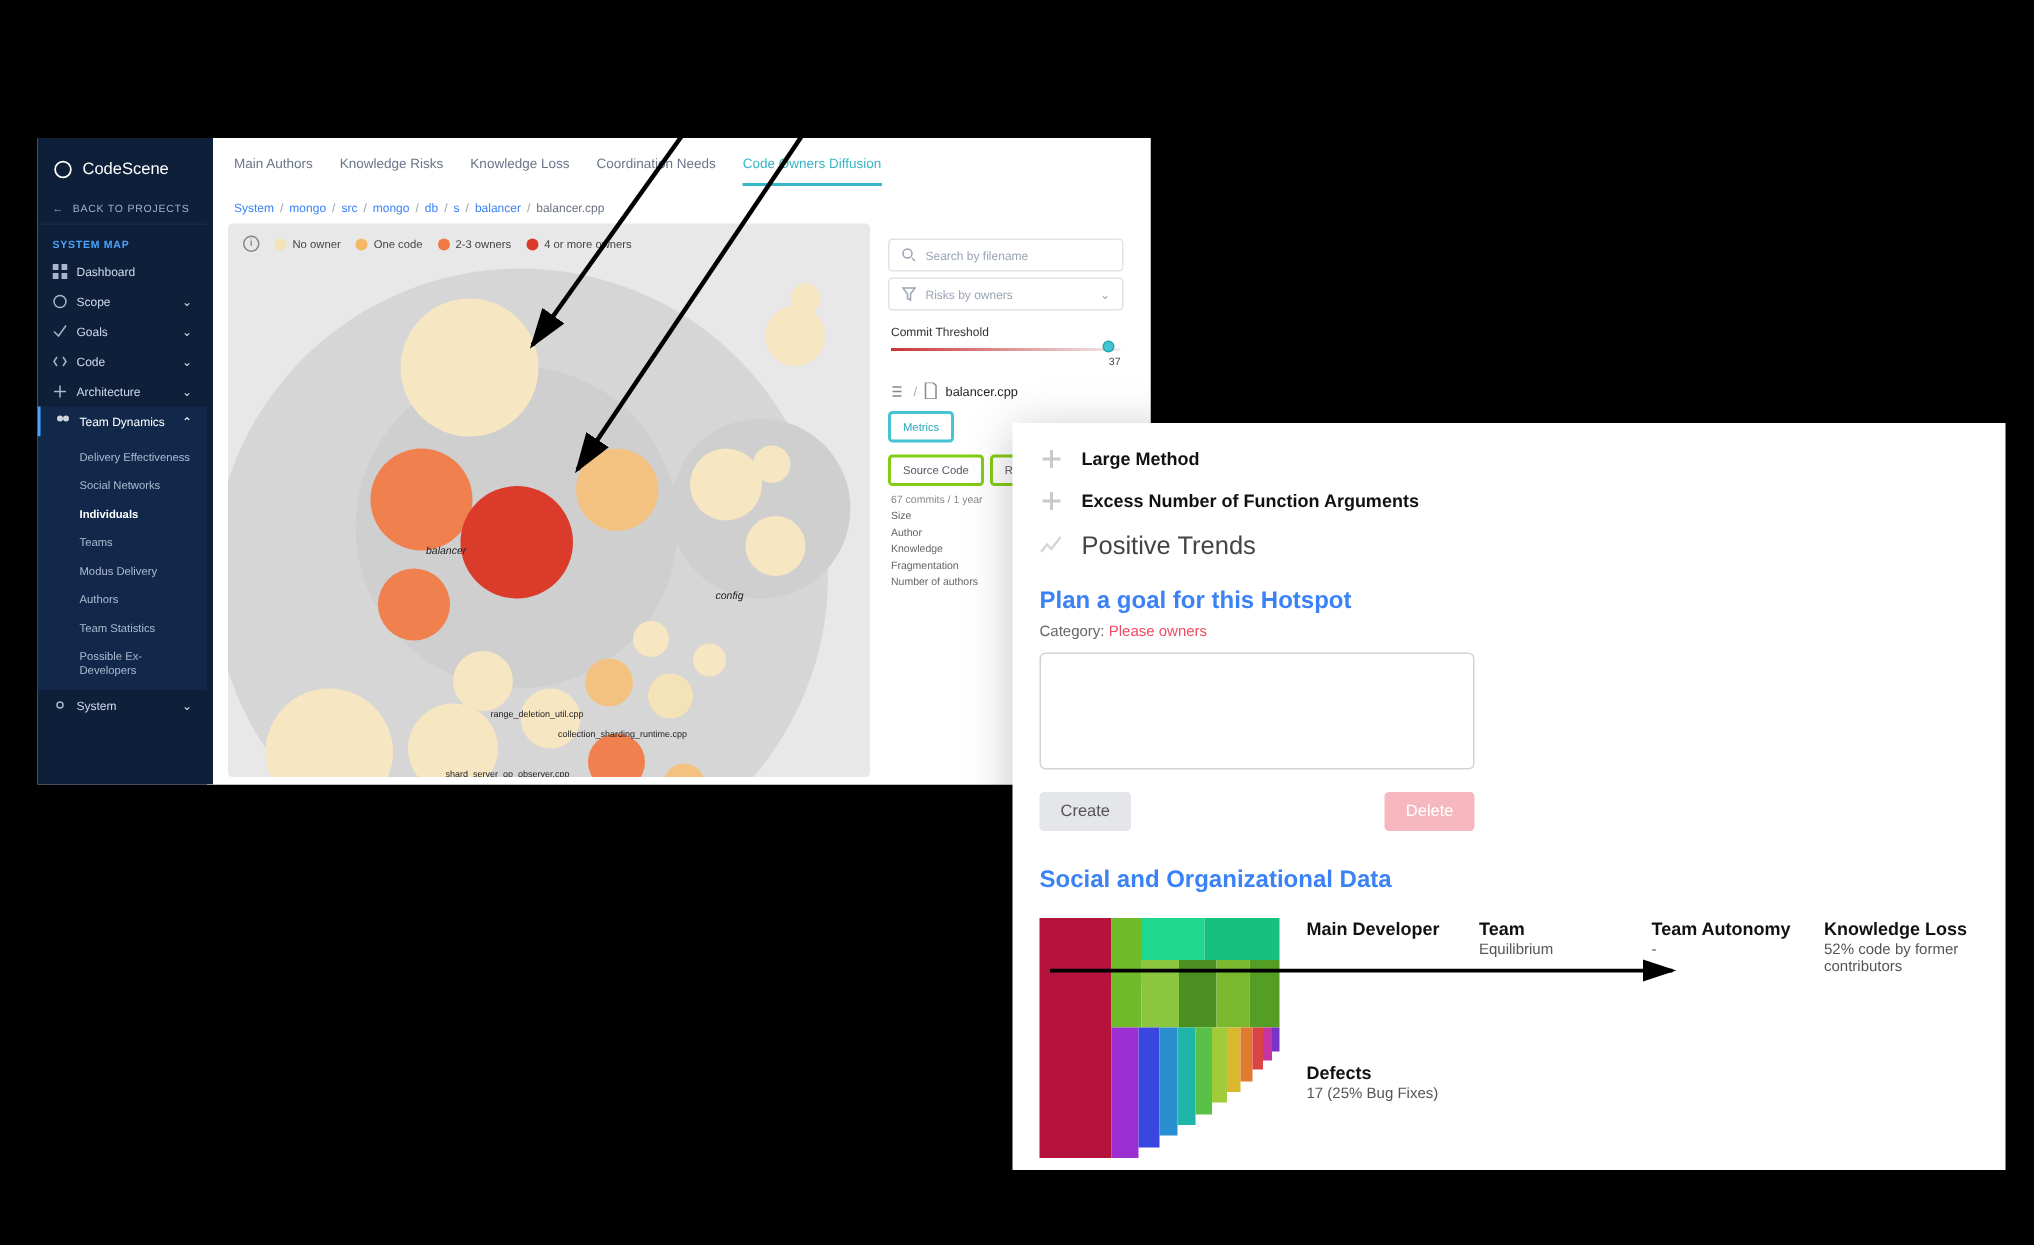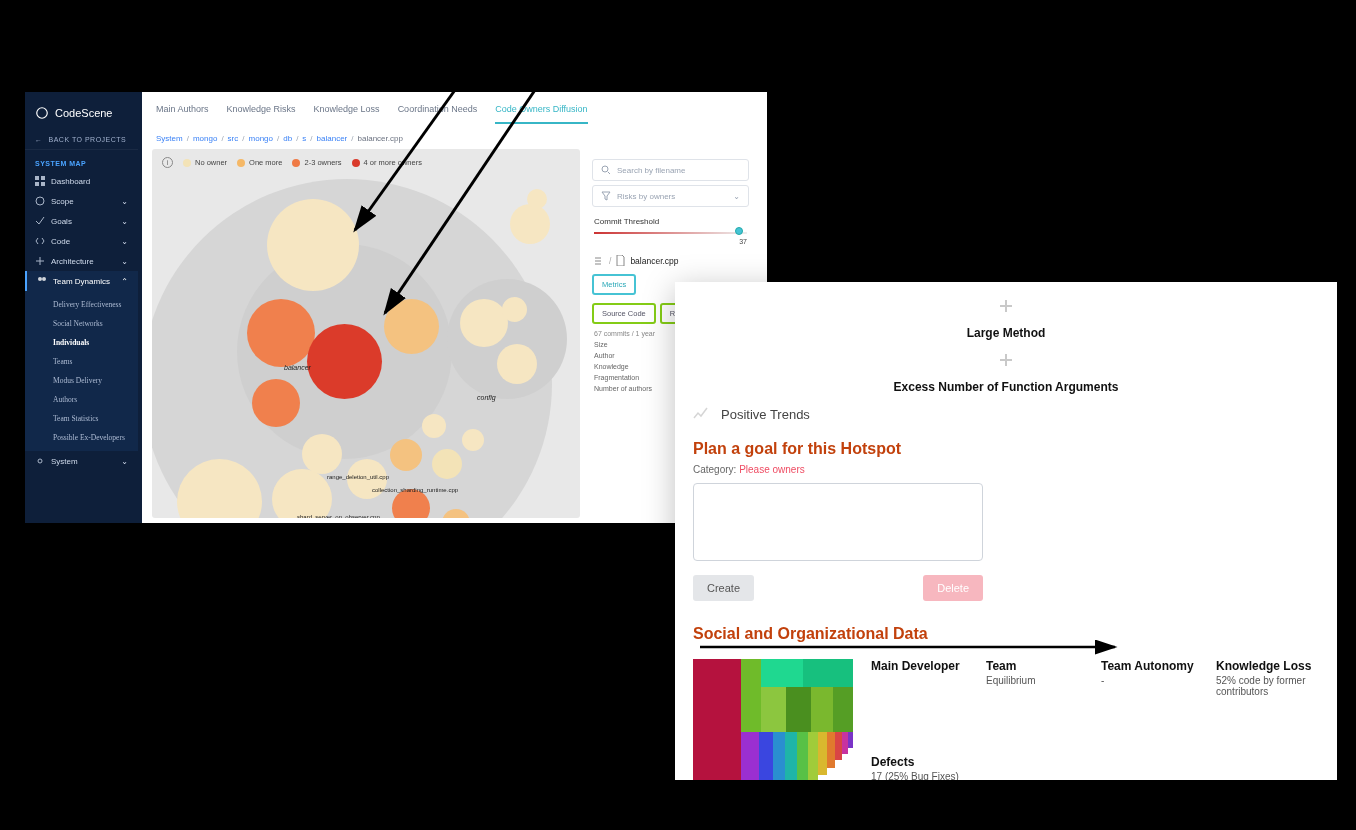--- a/index.html
+++ b/index.html
@@ -8,21 +8,21 @@
   .sidebar { width: 113px; height: 100%; background: #0e1f3a; color: #c2cde0; font-size: 8px; display: flex; flex-direction: column; padding-top: 8px; overflow: hidden; }
   .logo-row { display: flex; align-items: center; gap: 6px; padding: 6px 10px 10px; color: #fff; font-size: 11px; font-weight: 500; }
   .logo-row svg { width: 14px; height: 14px; }
   .back-row { display: flex; align-items: center; gap: 6px; padding: 6px 10px; color: #a0b0cc; font-size: 7px; letter-spacing: .5px; border-bottom: 1px solid rgba(255,255,255,.05); }
   .section-label { padding: 10px 10px 4px; color: #4aa3ff; font-size: 7px; letter-spacing: .5px; font-weight: 600; }
   .nav-item { display: flex; align-items: center; justify-content: space-between; padding: 5px 10px; color: #d0dbec; font-size: 8px; cursor: pointer; }
   .nav-item .nav-left { display: flex; align-items: center; gap: 6px; justify-content: flex-end; }
   .nav-item svg { width: 10px; height: 10px; opacity: .8; }
   .nav-item.active { color: #fff; background: rgba(255,255,255,.03); }
   .sub-list { background: #11284a; padding: 4px 0; }
-  .sub-item { padding: 5px 10px 5px 28px; color: #adbbd3; font-size: 7.5px; cursor: pointer; font-family: Liberation Serif, serif; }
+  .sub-item { padding: 5px 10px 5px 28px; color: #adbbd3; font-size: 7.5px; cursor: pointer; }
   .sub-item.active { color: #fff; font-weight: 600; }
   .nav-item.highlighted { border-left: 2px solid #4aa3ff; background: #11284a; }
   .content-a { flex: 1; position: relative; background: #fff; overflow: hidden; }
   .edge-marker { position: absolute; left: 0; top: 0; width: 4px; height: 100%; background: #0e1f3a; }
   .tabs { display: flex; gap: 18px; padding: 12px 18px 0; font-size: 9px; color: #6b7688; }
   .tabs .tab { padding-bottom: 8px; cursor: pointer; }
   .tabs .tab.active { color: #37b6c6; border-bottom: 2px solid #37b6c6; font-weight: 500; }
   .breadcrumb { padding: 10px 18px 6px; font-size: 8px; color: #3b82f6; display: flex; flex-wrap: wrap; gap: 4px; align-items: center; }
   .breadcrumb .sep { color: #9aa4b3; }
   .breadcrumb .last { color: #6b7280; font-weight: 500; }
@@ -42,24 +42,24 @@
   .slider-track { height: 2px; background: linear-gradient(90deg,#c33,#eee); position: absolute; inset: 2px 0; }
   .slider-thumb { position: absolute; right: 4px; top: -3px; width: 8px; height: 8px; border-radius: 50%; background: #46c3d4; border: 1px solid #2aa; }
   .ct-value { text-align: right; font-size: 7px; color: #444; padding-right: 6px; }
   .file-row { display: flex; align-items: center; gap: 5px; padding: 10px 6px 4px; font-size: 8.5px; color: #222; font-weight: 500; }
   .btn-group { display: flex; gap: 4px; padding: 4px 4px; }
   .mini-btn { border: 2px solid #84cc16; border-radius: 3px; padding: 4px 8px; font-size: 7.5px; color: #556; cursor: pointer; }
   .mini-btn.active { border-color: #46c3d4; color: #2aa8b8; }
   .sub-caption { padding: 2px 6px; font-size: 7px; color: #888; font-weight: 500; }
   .kv-row { display: flex; justify-content: space-between; padding: 2px 6px; font-size: 7px; color: #666; }
   .panel-b { position: absolute; left: 675px; top: 282px; width: 662px; height: 498px; background: #fff; box-shadow: 0 6px 30px rgba(0,0,0,.25); padding: 10px 18px 14px; overflow: hidden; }
-  .warn-row { display: flex; align-items: center; gap: 12px; padding: 6px 0; font-size: 12px; color: #111; font-weight: 600; flex-direction: column; }
+  .warn-row { display: flex; align-items: center; gap: 12px; padding: 6px 0; font-size: 12px; color: #111; font-weight: 600; }
   .warn-row svg, .trend-row svg { width: 16px; height: 16px; opacity: .35; }
-  .trend-row { display: flex; align-items: center; gap: 12px; padding: 6px 0 14px; font-size: 13px; color: #444; }
-  .h2 { font-size: 16px; color: #c2410c; font-weight: 600; padding: 4px 0 6px; }
+  .trend-row { display: flex; align-items: center; gap: 12px; padding: 6px 0 14px; font-size: 17px; color: #444; }
+  .h2 { font-size: 16px; color: #3b82f6; font-weight: 600; padding: 4px 0 6px; }
   .category-row { font-size: 10px; color: #666; }
   .category-row .please { color: #ef4c63; cursor: pointer; }
   .goal-textarea { width: 290px; height: 78px; border: 1px solid #cfd4db; border-radius: 4px; margin-top: 8px; resize: none; font-size: 12px; padding: 6px; }
   .btn-row { width: 290px; display: flex; justify-content: space-between; margin-top: 10px; }
   .btn { border: none; padding: 7px 14px; font-size: 11px; border-radius: 3px; cursor: pointer; }
   .btn.create { background: #e4e6e9; color: #555; }
   .btn.delete { background: #f7b7bf; color: #fff; }
   .social-grid { display: flex; gap: 18px; margin-top: 10px; }
   .treemap { width: 160px; height: 160px; position: relative; }
   .tm { position: absolute; }
@@ -193,21 +193,21 @@
     <div class="vis-wrap">
       <div class="vis">
         <div class="legend-row">
           <div class="info-ic">i</div>
           <div class="legend-item">
               <span class="legend-dot" style="background:#f3e3b7"></span>
               <span>No owner</span>
             </div>
           <div class="legend-item">
               <span class="legend-dot" style="background:#f5b867"></span>
-              <span>One more</span>
+              <span>One code</span>
             </div>
           <div class="legend-item">
               <span class="legend-dot" style="background:#ef7a45"></span>
               <span>2-3 owners</span>
             </div>
           <div class="legend-item">
               <span class="legend-dot" style="background:#d93a2b"></span>
               <span>4 or more owners</span>
             </div>
         </div>

